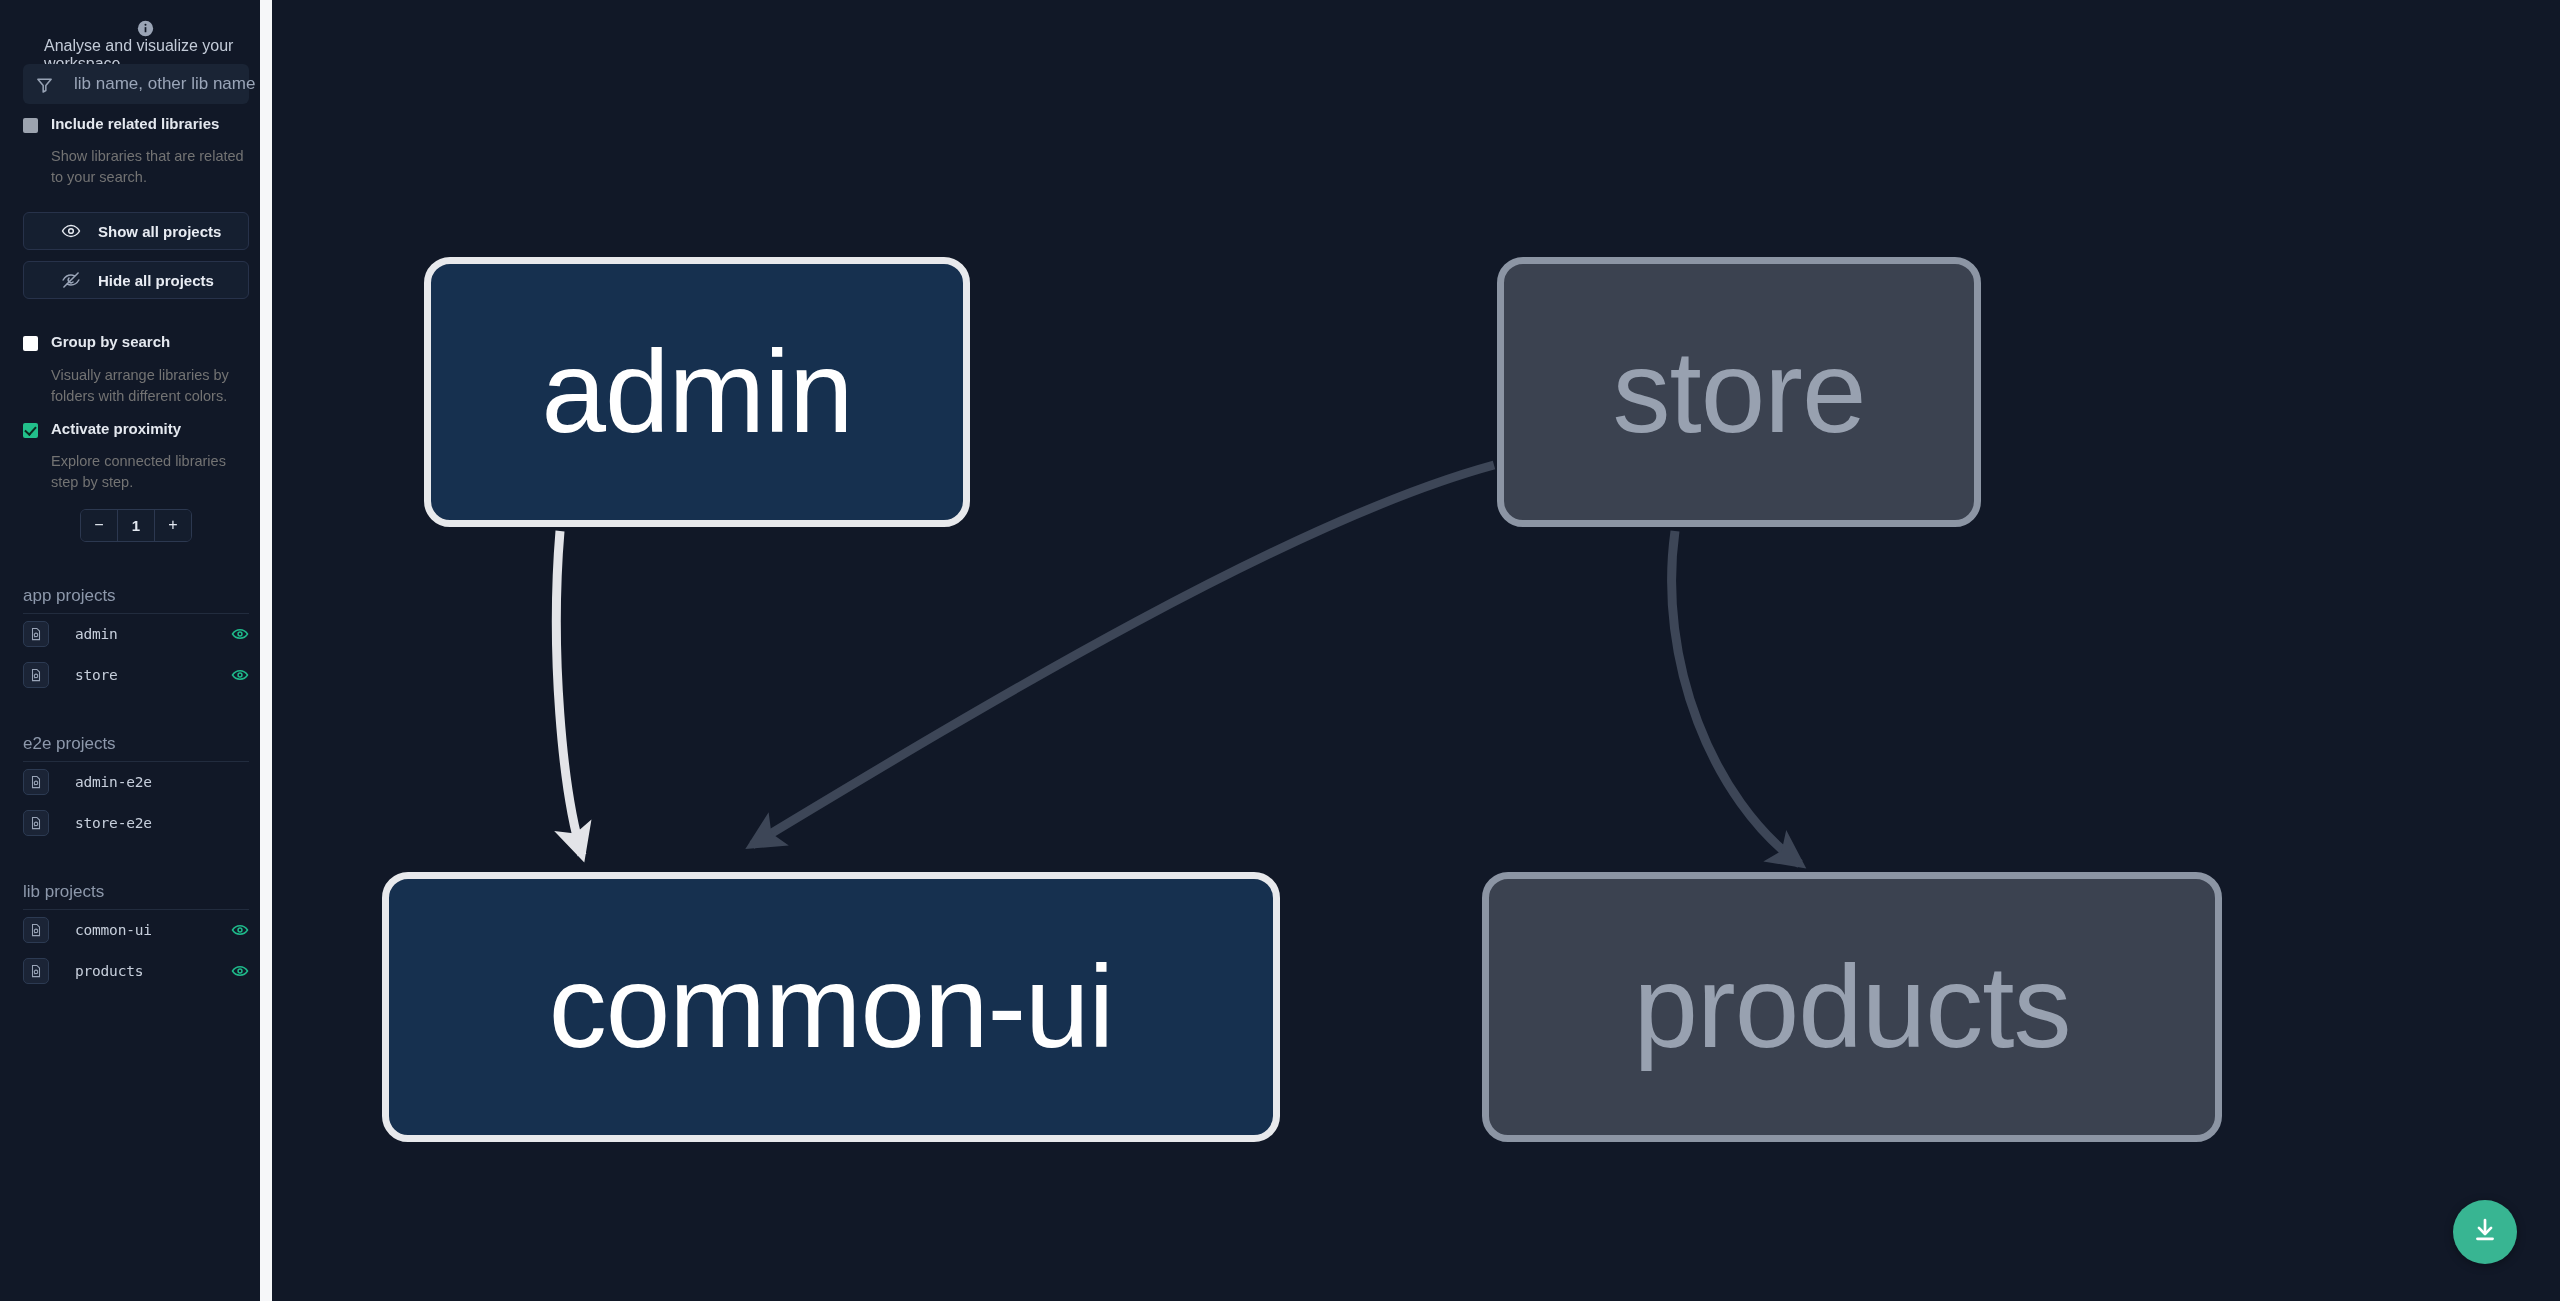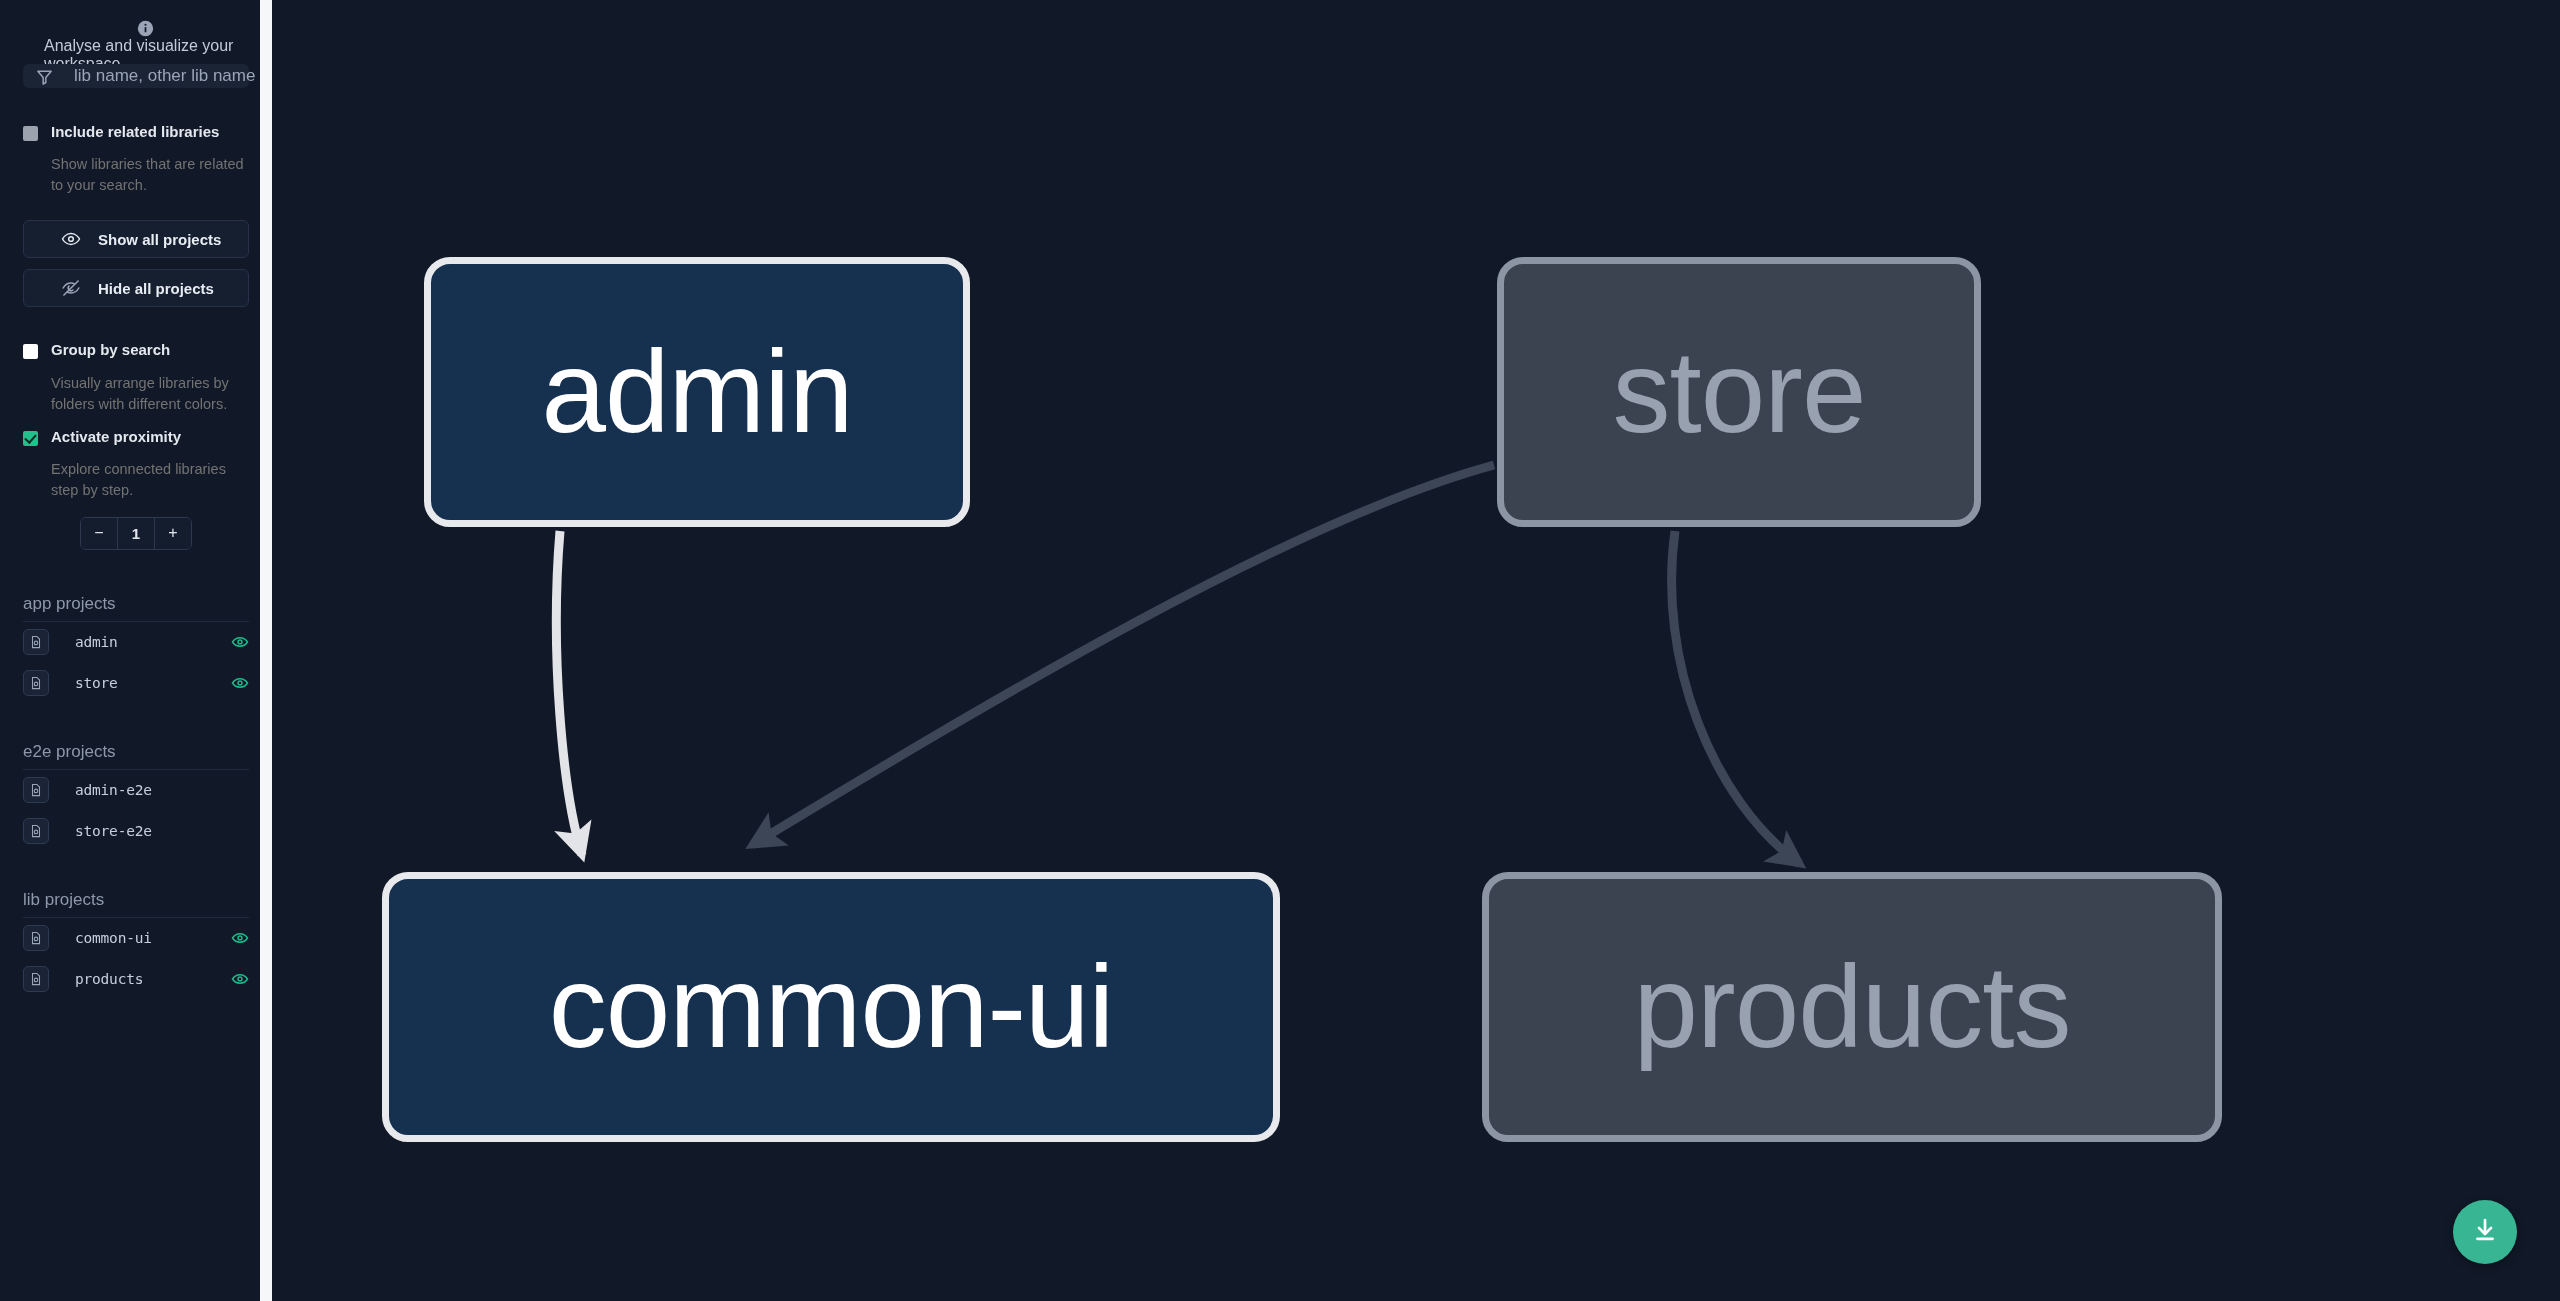--- a/index.html
+++ b/index.html
@@ -42,36 +42,36 @@
     height: 50px;
     flex-direction: column;
   }
   .info-icon { width: 17px; height: 17px; flex: 0 0 17px; }
   .sb-tagline span {
     font-size: 16px; color: #c3cbd8; margin-left: 18px;
   }
 
   .search-wrap { padding: 14px 23px 0 23px; }
   .search-box {
-    height: 24px; background: #1a2435;
+    height: 40px; background: #1a2435;
     border-radius: 6px; display: flex; align-items: center;
     padding-left: 12px;
   }
   .filter-icon { width: 19px; height: 19px; flex: 0 0 19px; }
   .search-input {
     flex: 1; height: 38px; background: transparent; border: none;
     outline: none; color: #cfd6e2; font-size: 17px;
     font-family: "Liberation Sans", sans-serif;
     padding-left: 20px;
   }
   .search-input::placeholder { color: #9aa5b8; }
 
   
   .check-row {
-    display: flex; padding: 34px 23px 0 23px;
+    display: flex; padding: 10px 23px 0 23px;
   }
   .cb {
     width: 15px; height: 15px; flex: 0 0 15px;
     margin-top: 4px; border-radius: 2px;
     background: #9ca3af; position: relative;
   }
   .cb.white { background: #ffffff; }
   .cb.green { background: #22c08b; }
   .cb.green::after {
     content: ""; position: absolute;

